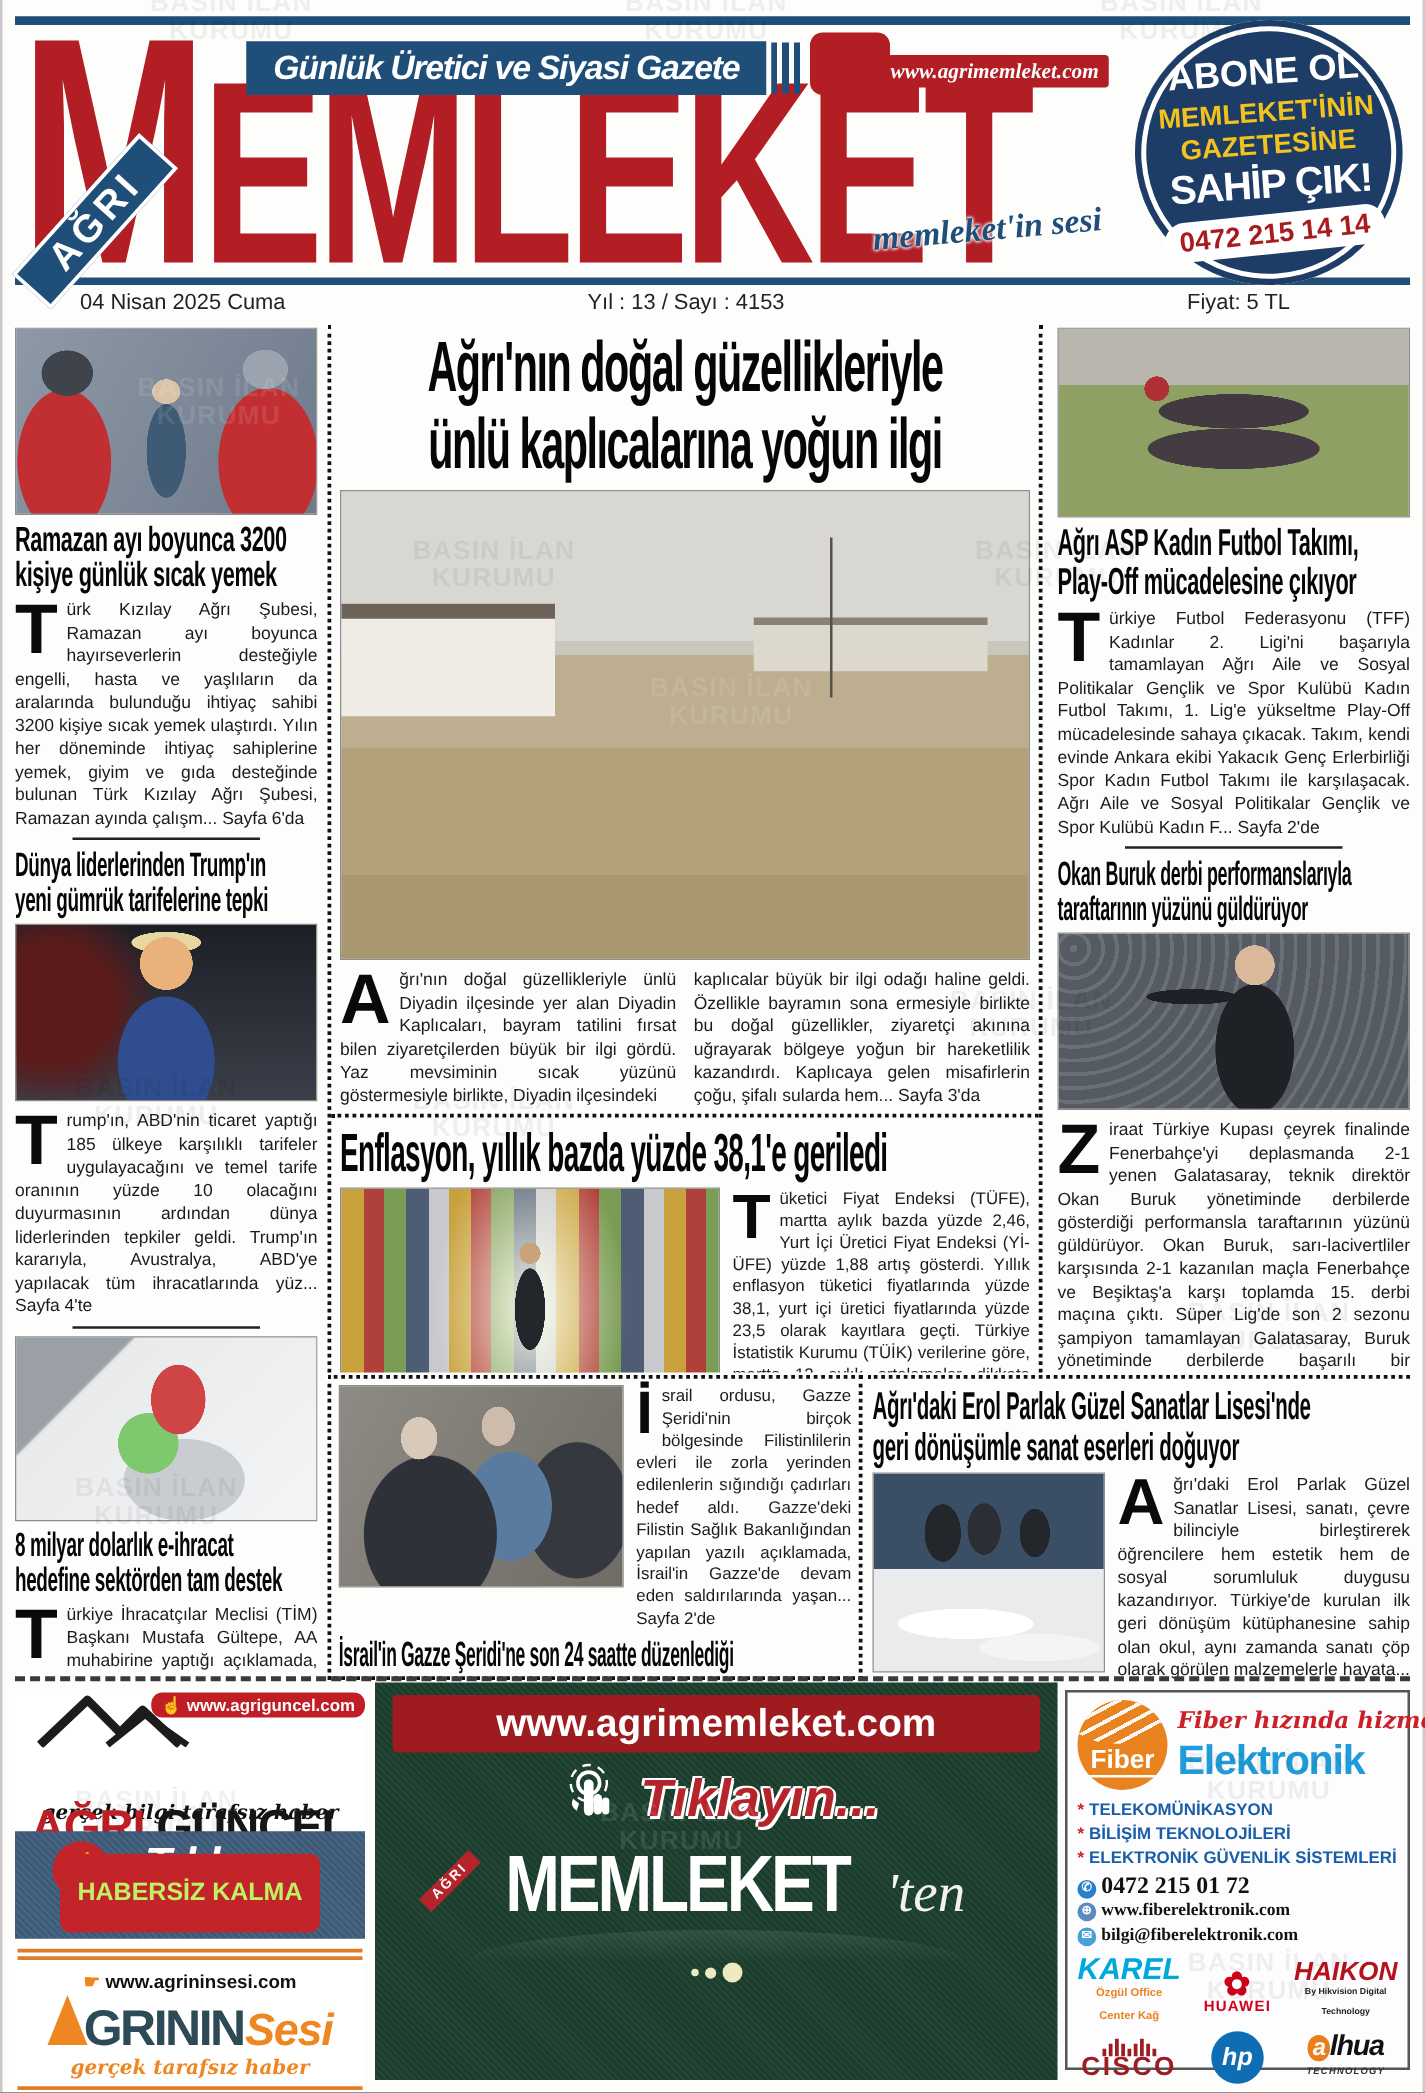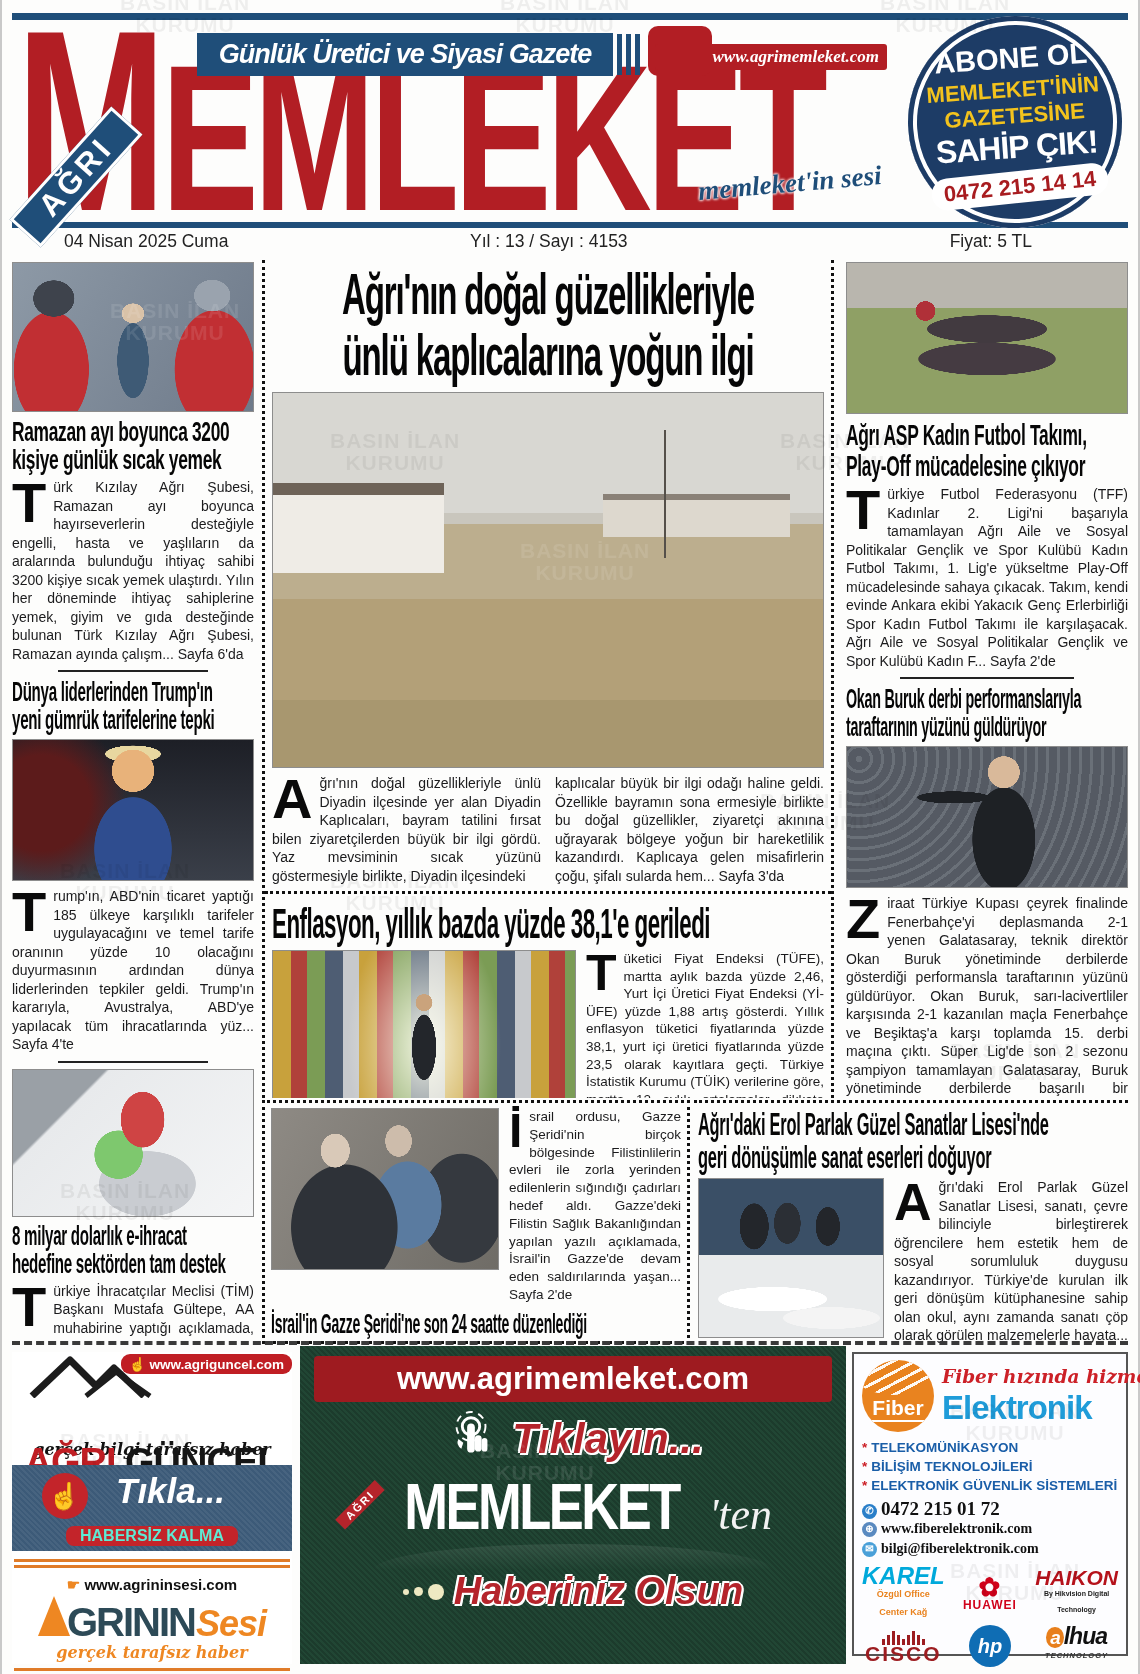--- a/index.html
+++ b/index.html
@@ -144,22 +144,22 @@
   .ag-brand{position:absolute;left:0;top:44px;width:100%;text-align:center;font-weight:bold;
       font-size:38px;letter-spacing:-1px;white-space:nowrap;margin-top:45px;}
   .ag-brand .r{color:#c01e24;} .ag-brand .k{color:#161616;}
   .ag-slogan{text-align:center;font-family:"DejaVu Serif",serif;font-style:italic;font-weight:bold;
       font-size:16px;color:#111;margin-top:-4px;}
   .ag-banner{position:relative;height:86px;margin-top:6px;background:
       repeating-linear-gradient(45deg,rgba(255,255,255,.06) 0 2px,transparent 2px 4px),#3c5a78;}
   .ag-circle{position:absolute;left:30px;top:8px;width:46px;height:46px;border-radius:50%;background:#c3242a;
       color:#fff;display:flex;align-items:center;justify-content:center;font-size:26px;}
   .ag-tikla{position:absolute;left:104px;top:6px;color:#fff;font-weight:bold;font-size:35px;font-style:italic;}
-  .ag-cta2{position:absolute;left:50%;transform:translateX(-50%);bottom:5px;background:#c3242a;color:#5eead4;
-      font-weight:bold;font-size:16px;padding:1px 14px;border-radius:8px;white-space:nowrap;letter-spacing:0;}
+  .ag-cta2{position:absolute;left:50%;transform:translateX(-50%);bottom:5px;background:#c3242a;color:#bef264;
+      font-weight:bold;font-size:20px;padding:20px 14px;border-radius:8px;white-space:nowrap;letter-spacing:0;}
   .dbl-line{height:3px;border-top:3px solid #e07b28;border-bottom:3px solid #e07b28;margin:8px 2px;}
   .as-web{text-align:center;font-weight:bold;font-size:15px;color:#111;}
   .as-web .hand{color:#ee8722;}
   .as-logo{display:flex;align-items:baseline;justify-content:center;gap:1px;margin-top:2px;}
   .as-a{width:0;height:0;border-left:16px solid transparent;border-right:16px solid transparent;
       border-bottom:40px solid #ee8722;margin-right:-4px;}
   .as-grinin{color:#2d4a57;font-weight:bold;font-size:40px;letter-spacing:-2px;}
   .as-sesi{color:#ee8722;font-weight:bold;font-style:italic;font-size:36px;letter-spacing:-1px;}
   .as-slogan{text-align:center;color:#ee8722;font-family:"DejaVu Serif",serif;font-style:italic;
       font-weight:bold;font-size:16px;margin-top:-2px;}
@@ -403,21 +403,20 @@
       <span class="mm-ribbon">AĞRI</span>
       <span class="big">MEMLEKET</span><span class="ten">'ten</span>
     </div>
     <div class="mm-refl"></div>
     <div class="mm-tag">
       <span class="mm-dots">
           <i style="width:6px;height:6px;"></i>
           <i style="width:9px;height:9px;"></i>
           <i style="width:16px;height:16px;"></i>
         </span>
-      <span class="mm-tagtxt">Haberiniz Olsun</span>
     </div>
   </aside>
 
   <aside class="ad ad-fiber">
     <div class="fb-head">
       <div class="fb-circ">
         <div class="arcs"></div>
         <div class="nm">Fiber</div>
       </div>
       <div>

